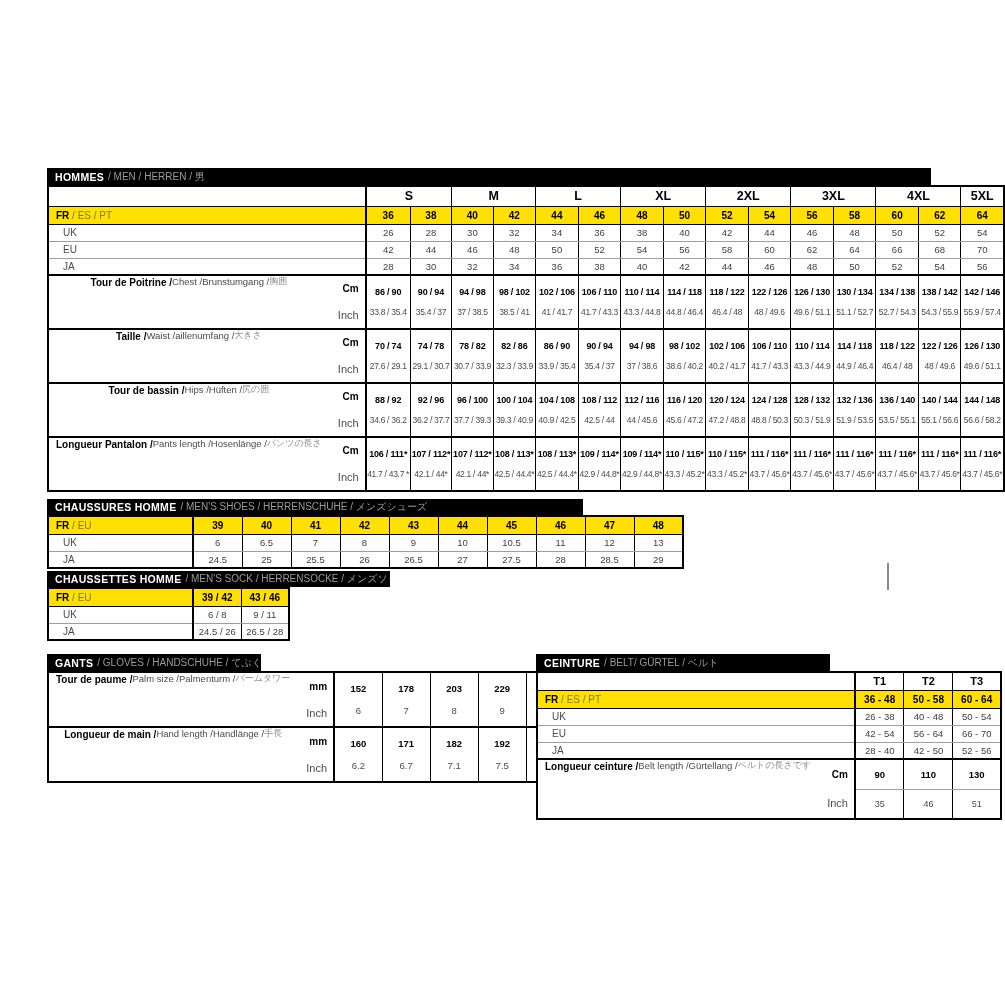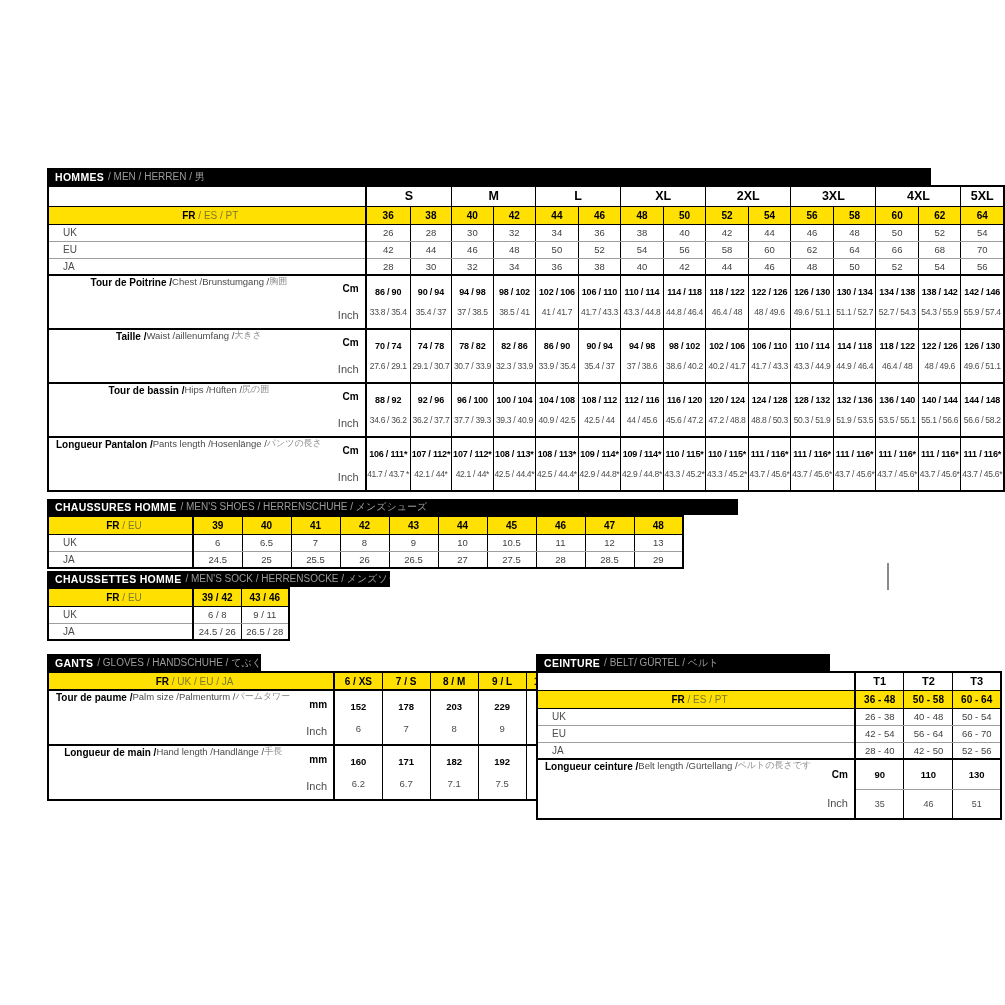--- a/index.html
+++ b/index.html
@@ -23,21 +23,21 @@
   .tbl td {
     border:1px solid #000; padding:0; text-align:center; vertical-align:middle;
     overflow:hidden; white-space:nowrap;
   }
   .lblc { border-right:2px solid #000 !important; }
 
   tr.sizes td { height:20px; font-weight:bold; font-size:12.5px; color:#000; }
   tr.sizes td.corner { background:#fff; }
 
   tr.fr td { height:18px; background:#ffe000; font-weight:bold; font-size:10px; color:#000; }
-  td.lbl { text-align:center; padding-left:7px; }
+  td.lbl { text-align:left; padding-left:7px; }
   .tone-b { font-weight:bold; color:#000; }
   .tone-r { font-weight:normal; color:#7c7c2e; }
 
   tr.plain td { height:17px; font-size:9.5px; color:#3e3e3e;
     border-top:1px solid #9e9e9e; border-bottom:1px solid #9e9e9e; }
   tr.plain td.plab { font-size:10px; color:#4b4b4b; text-align:left; padding-left:14px; }
 
   tr.measure td { height:54px; border-top:2px solid #000; }
   tr.gmeasure td { height:55px; }
 
@@ -68,21 +68,21 @@
 
   #stray-mark { position:absolute; left:887px; top:563px; width:2px; height:27px; background:#8a8a8a; }
 </style>
 </head>
 <body>
 
 <div class="band" style="left:47px;top:168px;width:884px;height:17px">
   <span class="bt">HOMMES</span>
   <span class="sub">/ MEN / HERREN / 男</span>
 </div>
-<div class="band" style="left:47px;top:499px;width:691px;height:16px">
+<div class="band" style="left:47px;top:499px;width:536px;height:16px">
   <span class="bt">CHAUSSURES HOMME</span>
   <span class="sub">/ MEN'S SHOES / HERRENSCHUHE / メンズシューズ</span>
 </div>
 <div class="band" style="left:47px;top:571px;width:343px;height:16px">
   <span class="bt">CHAUSSETTES HOMME</span>
   <span class="sub">/ MEN'S SOCK / HERRENSOCKE / メンズソックス</span>
 </div>
 <div class="band" style="left:47px;top:654px;width:214px;height:17px">
   <span class="bt">GANTS</span>
   <span class="sub">/ GLOVES / HANDSCHUHE / てぶくろ</span>
@@ -705,29 +705,20 @@
     <colgroup>
       <col style="width: 174px;">
       <col style="width: 48px;">
       <col style="width: 48px;">
       <col style="width: 48px;">
       <col style="width: 48px;">
       <col style="width: 48px;">
       <col style="width: 48px;">
     </colgroup>
     <tbody>
-      <tr class="fr">
-        <td class="lbl lblc"><span class="tone-b">FR</span><span class="tone-r"> / UK / EU / JA</span></td>
-        <td class="frv">6 / XS</td>
-        <td class="frv">7 / S</td>
-        <td class="frv">8 / M</td>
-        <td class="frv">9 / L</td>
-        <td class="frv">10 / XL</td>
-        <td class="frv">11 / 2XL</td>
-      </tr>
       <tr class="measure gmeasure">
         <td class="mlabel lblc">
           <div class="mwrap">
             <div class="names">
               <div class="n1">Tour de paume /</div>
               <div class="n2">Palm size /</div>
               <div class="n2">Palmenturm /</div>
               <div class="n3">パームタワー</div>
             </div>
             <div class="units">

